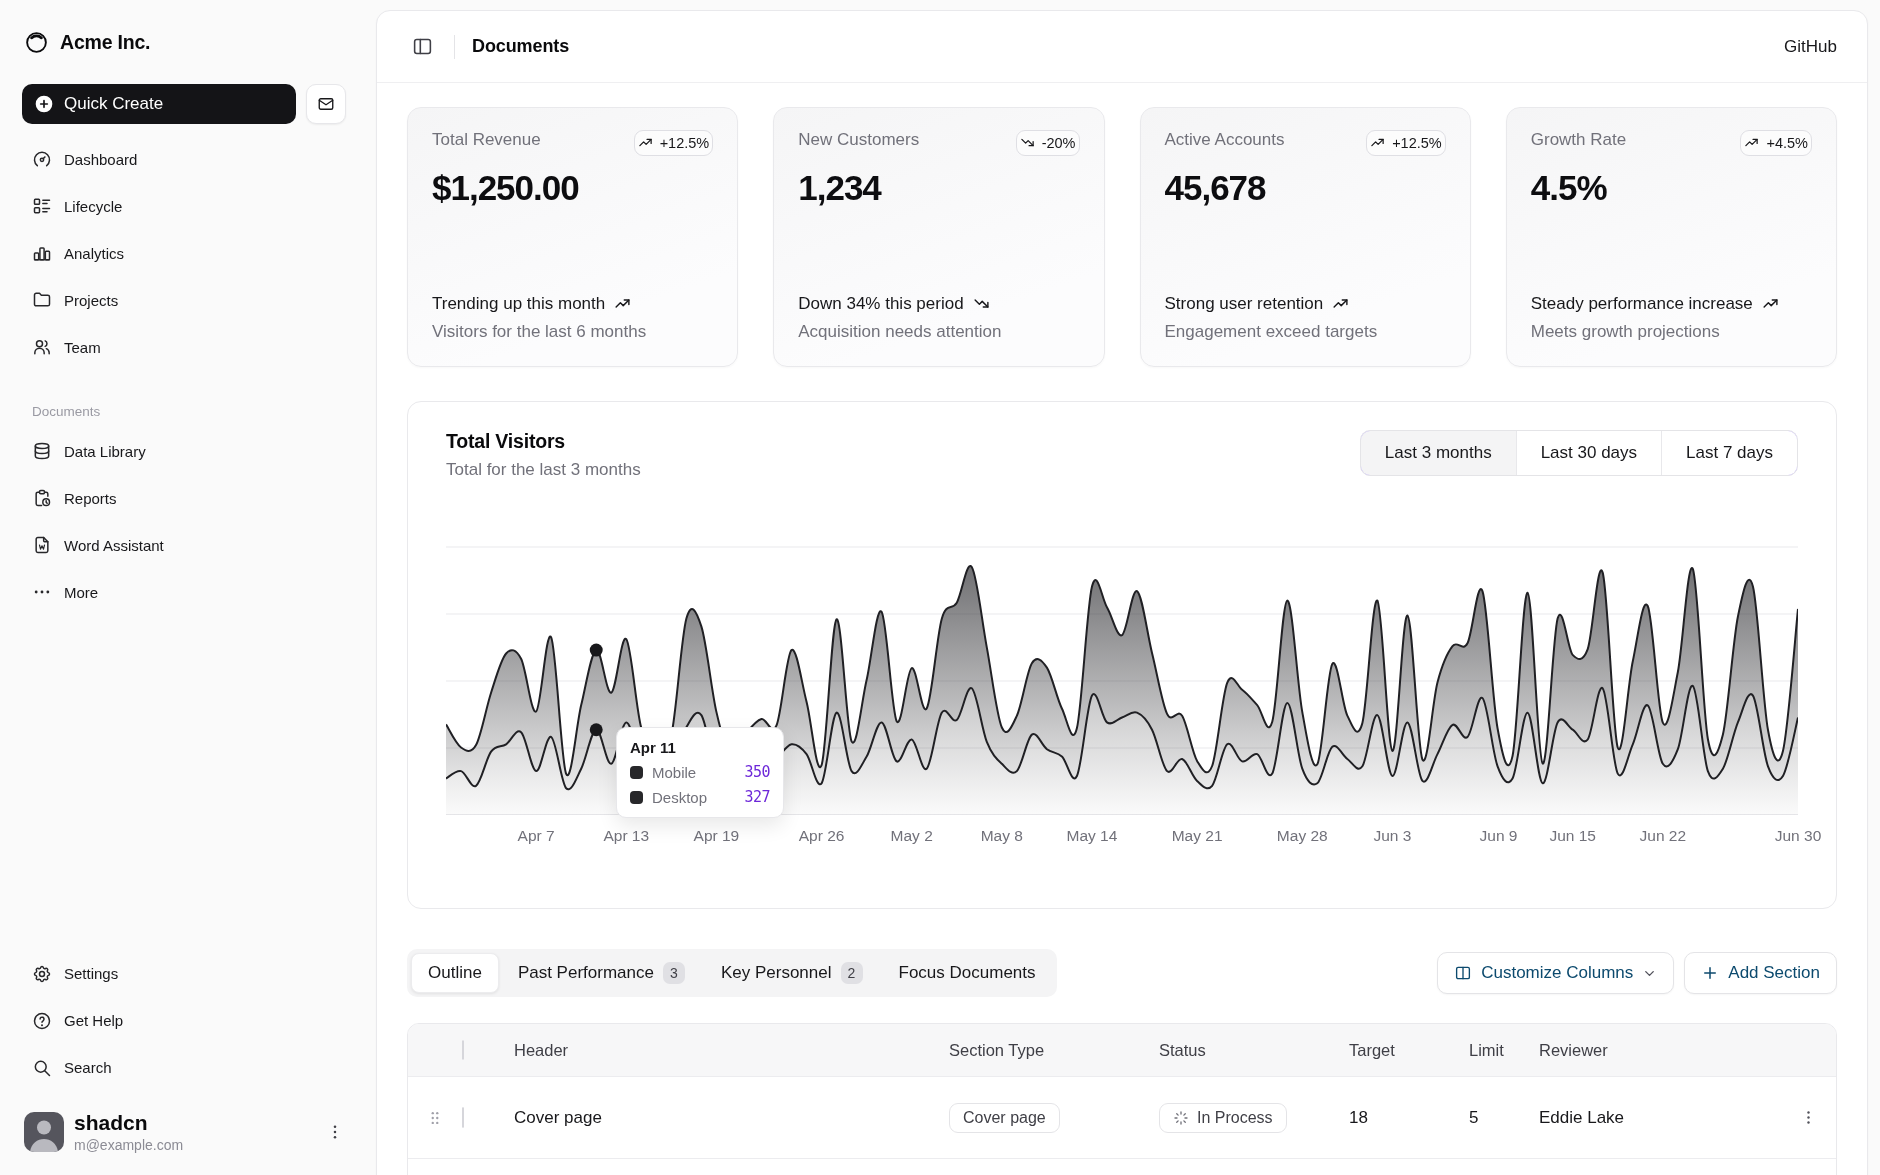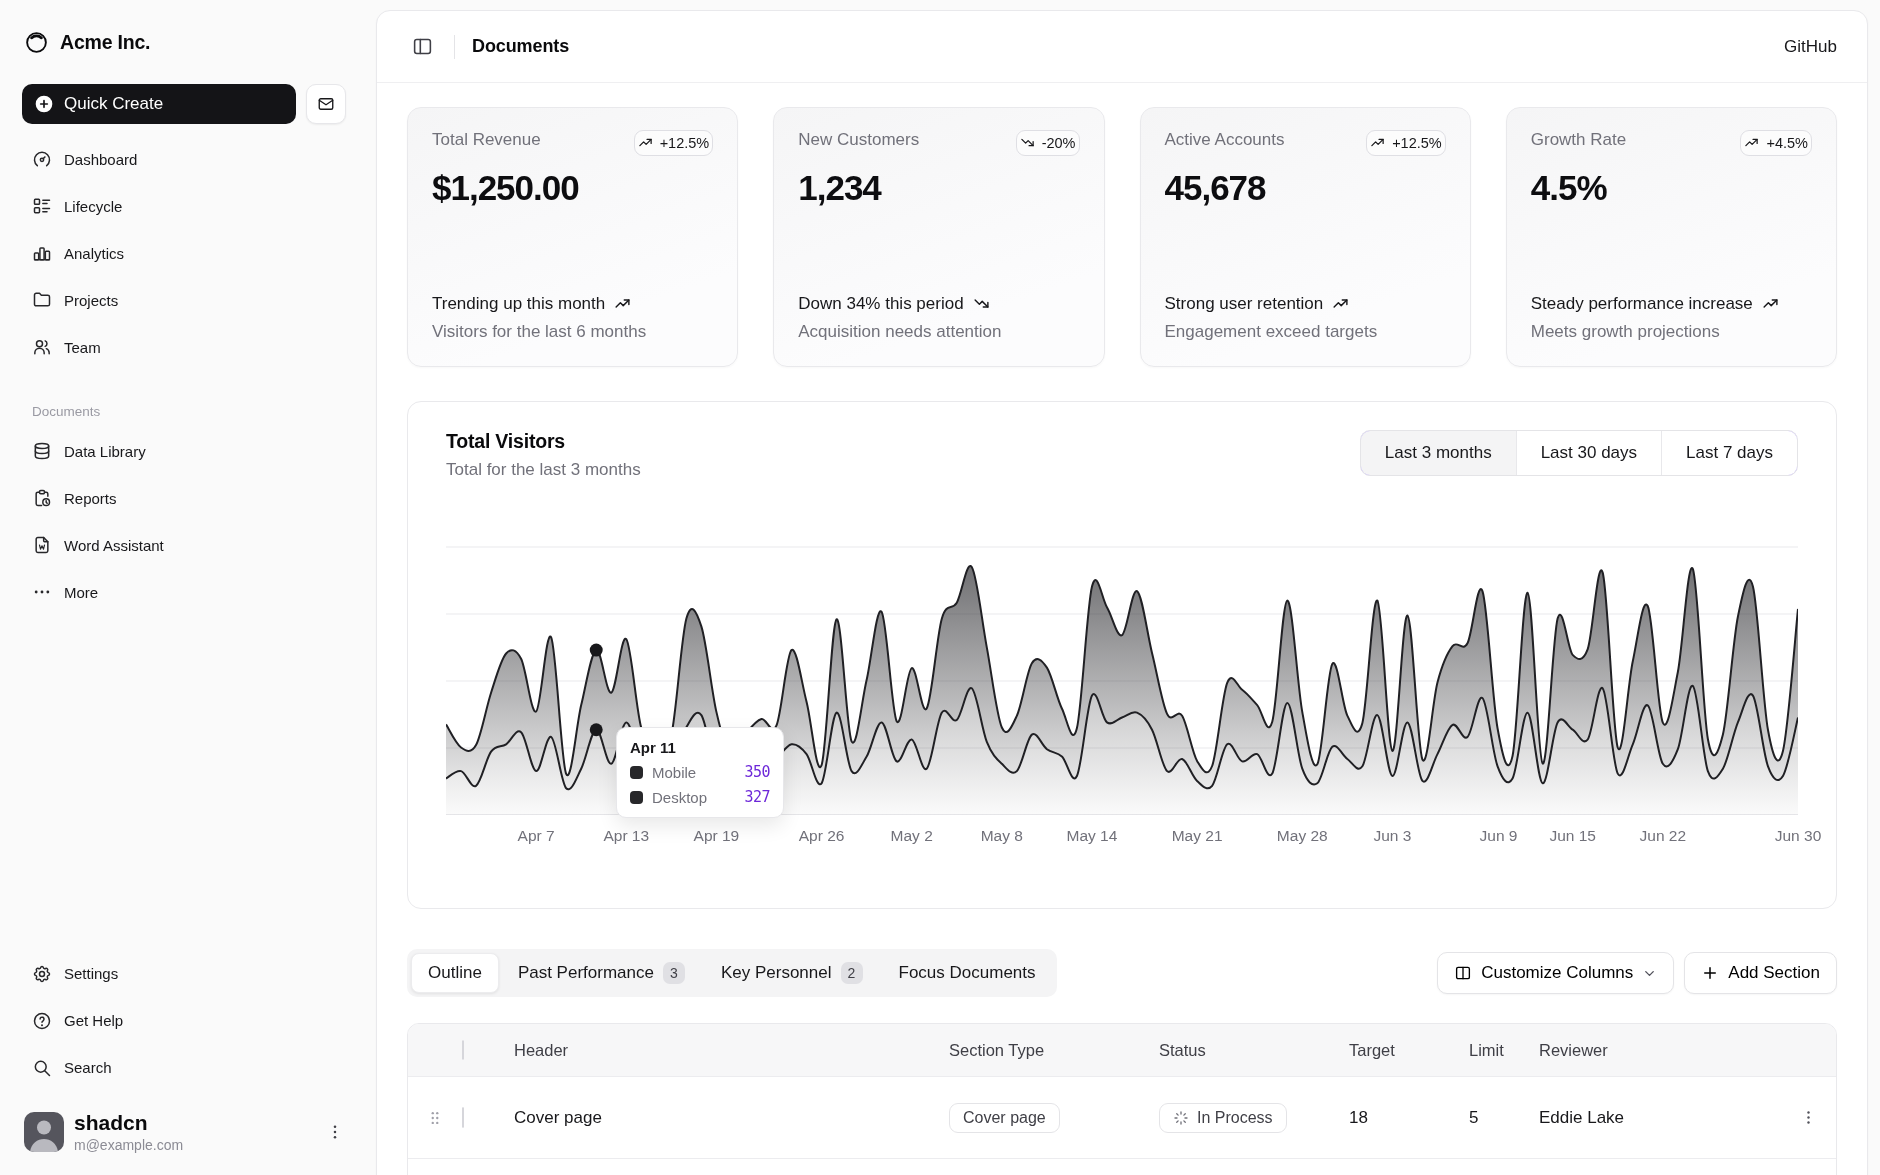--- a/index.html
+++ b/index.html
@@ -76,21 +76,21 @@
   .tt-val{margin-left:auto;font-family:"DejaVu Sans Mono",monospace;font-size:15px;color:#6d28d9;letter-spacing:-.5px}
 
   
   .tabs-row{margin-top:40px;display:flex;align-items:center}
   .tabs{display:flex;align-items:center;gap:2px;background:#f4f4f5;border-radius:10px;padding:4px;height:48px}
   .tab{display:flex;align-items:center;gap:9px;height:40px;padding:0 16px;border-radius:8px;font-size:17px;color:#18181b;border:1px solid transparent;cursor:pointer;white-space:nowrap}
   .tab.active{background:#fff;border-color:#ececee;box-shadow:0 1px 3px rgba(0,0,0,.08)}
   .tab-count{min-width:22px;height:22px;padding:0 6px;border-radius:7px;background:#e0e0e4;display:none;align-items:center;justify-content:center;font-size:14px;color:#3f3f46}
   .tab-count.show{display:inline-flex}
   .toolbar{margin-left:auto;display:flex;gap:10px}
-  .tb-btn{display:flex;align-items:center;gap:9px;height:42px;padding:0 16px;background:#fff;border:1px solid #e4e4e7;border-radius:10px;font-size:17px;font-weight:500;color:#000000;font-family:inherit;box-shadow:0 1px 2px rgba(0,0,0,.04);cursor:pointer}
+  .tb-btn{display:flex;align-items:center;gap:9px;height:42px;padding:0 16px;background:#fff;border:1px solid #e4e4e7;border-radius:10px;font-size:17px;font-weight:500;color:#0c4a6e;font-family:inherit;box-shadow:0 1px 2px rgba(0,0,0,.04);cursor:pointer}
   .tb-btn .icn{width:18px;height:18px}
   .tb-btn .icn.sm{width:15px;height:15px;color:#52525b}
 
   
   .table-card{margin-top:26px;border:1px solid #e9e9ec;border-radius:12px;overflow:hidden}
   .trow{display:grid;grid-template-columns:54px 44px 435px 210px 190px 120px 70px 250px 1fr;align-items:center}
   .thead{height:52px;background:#f7f7f8;font-size:16.5px;font-weight:500;color:#3f3f46}
   .tbody .trow{height:82px;border-top:1px solid #ececef;font-size:17px;color:#18181b;background:#fff}
   .cell-pad{padding-left:8px}
   .c-handle{display:flex;justify-content:center;color:#a1a1aa;cursor:grab}

